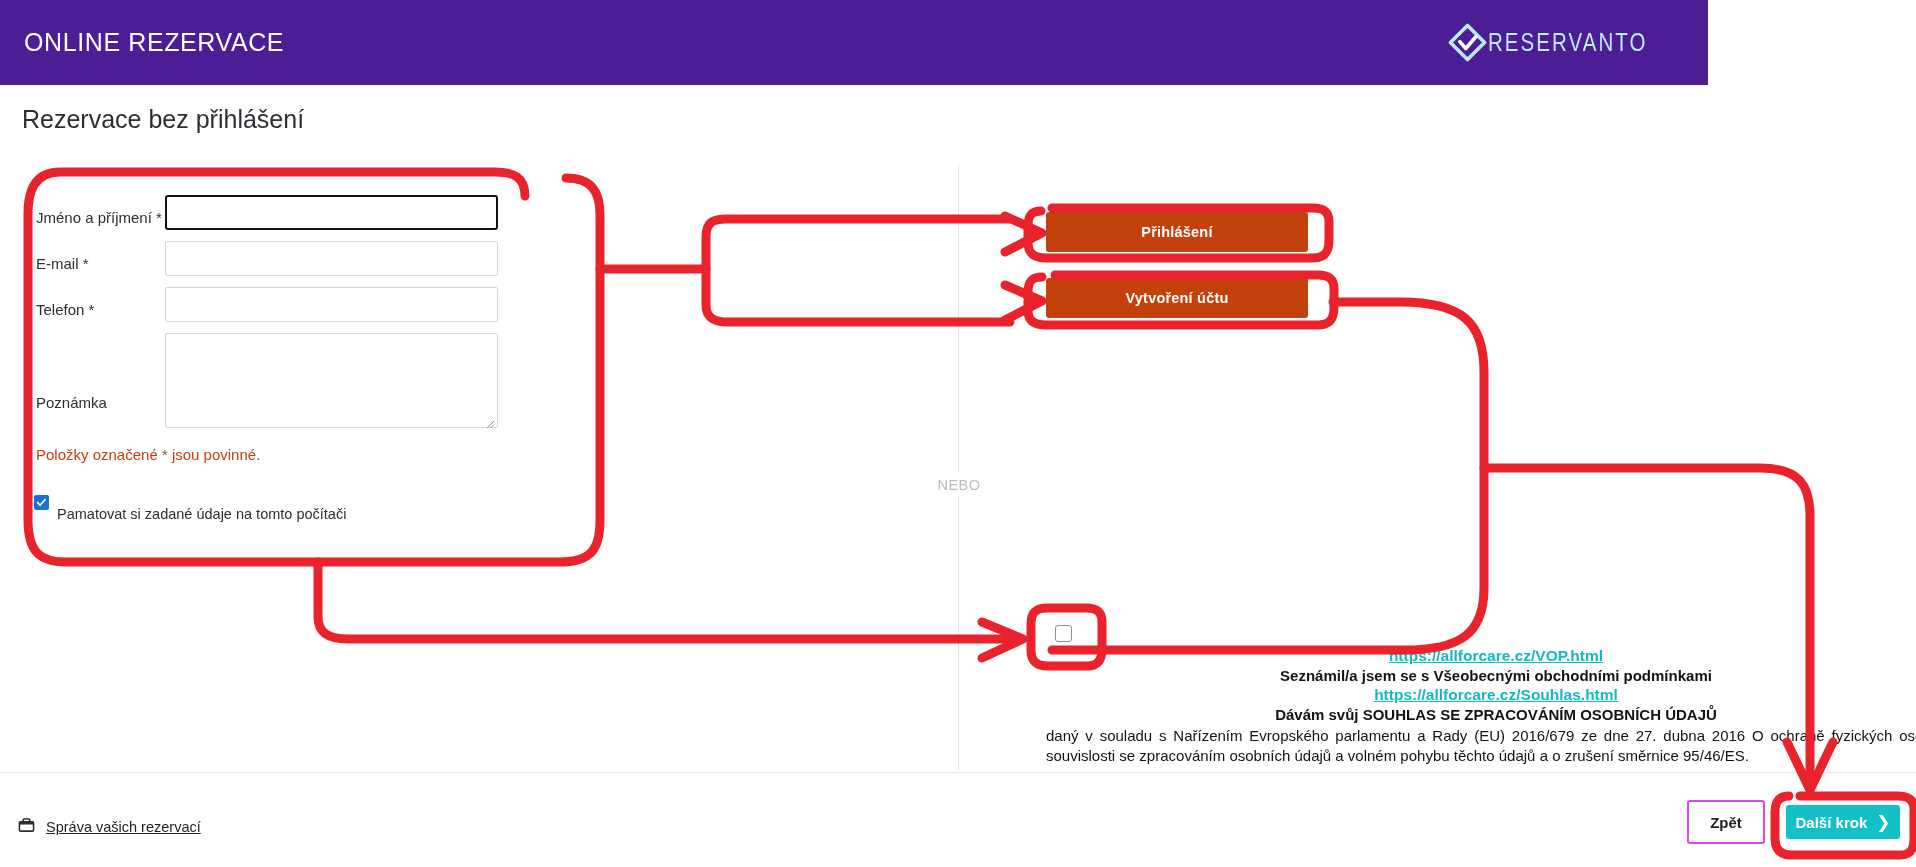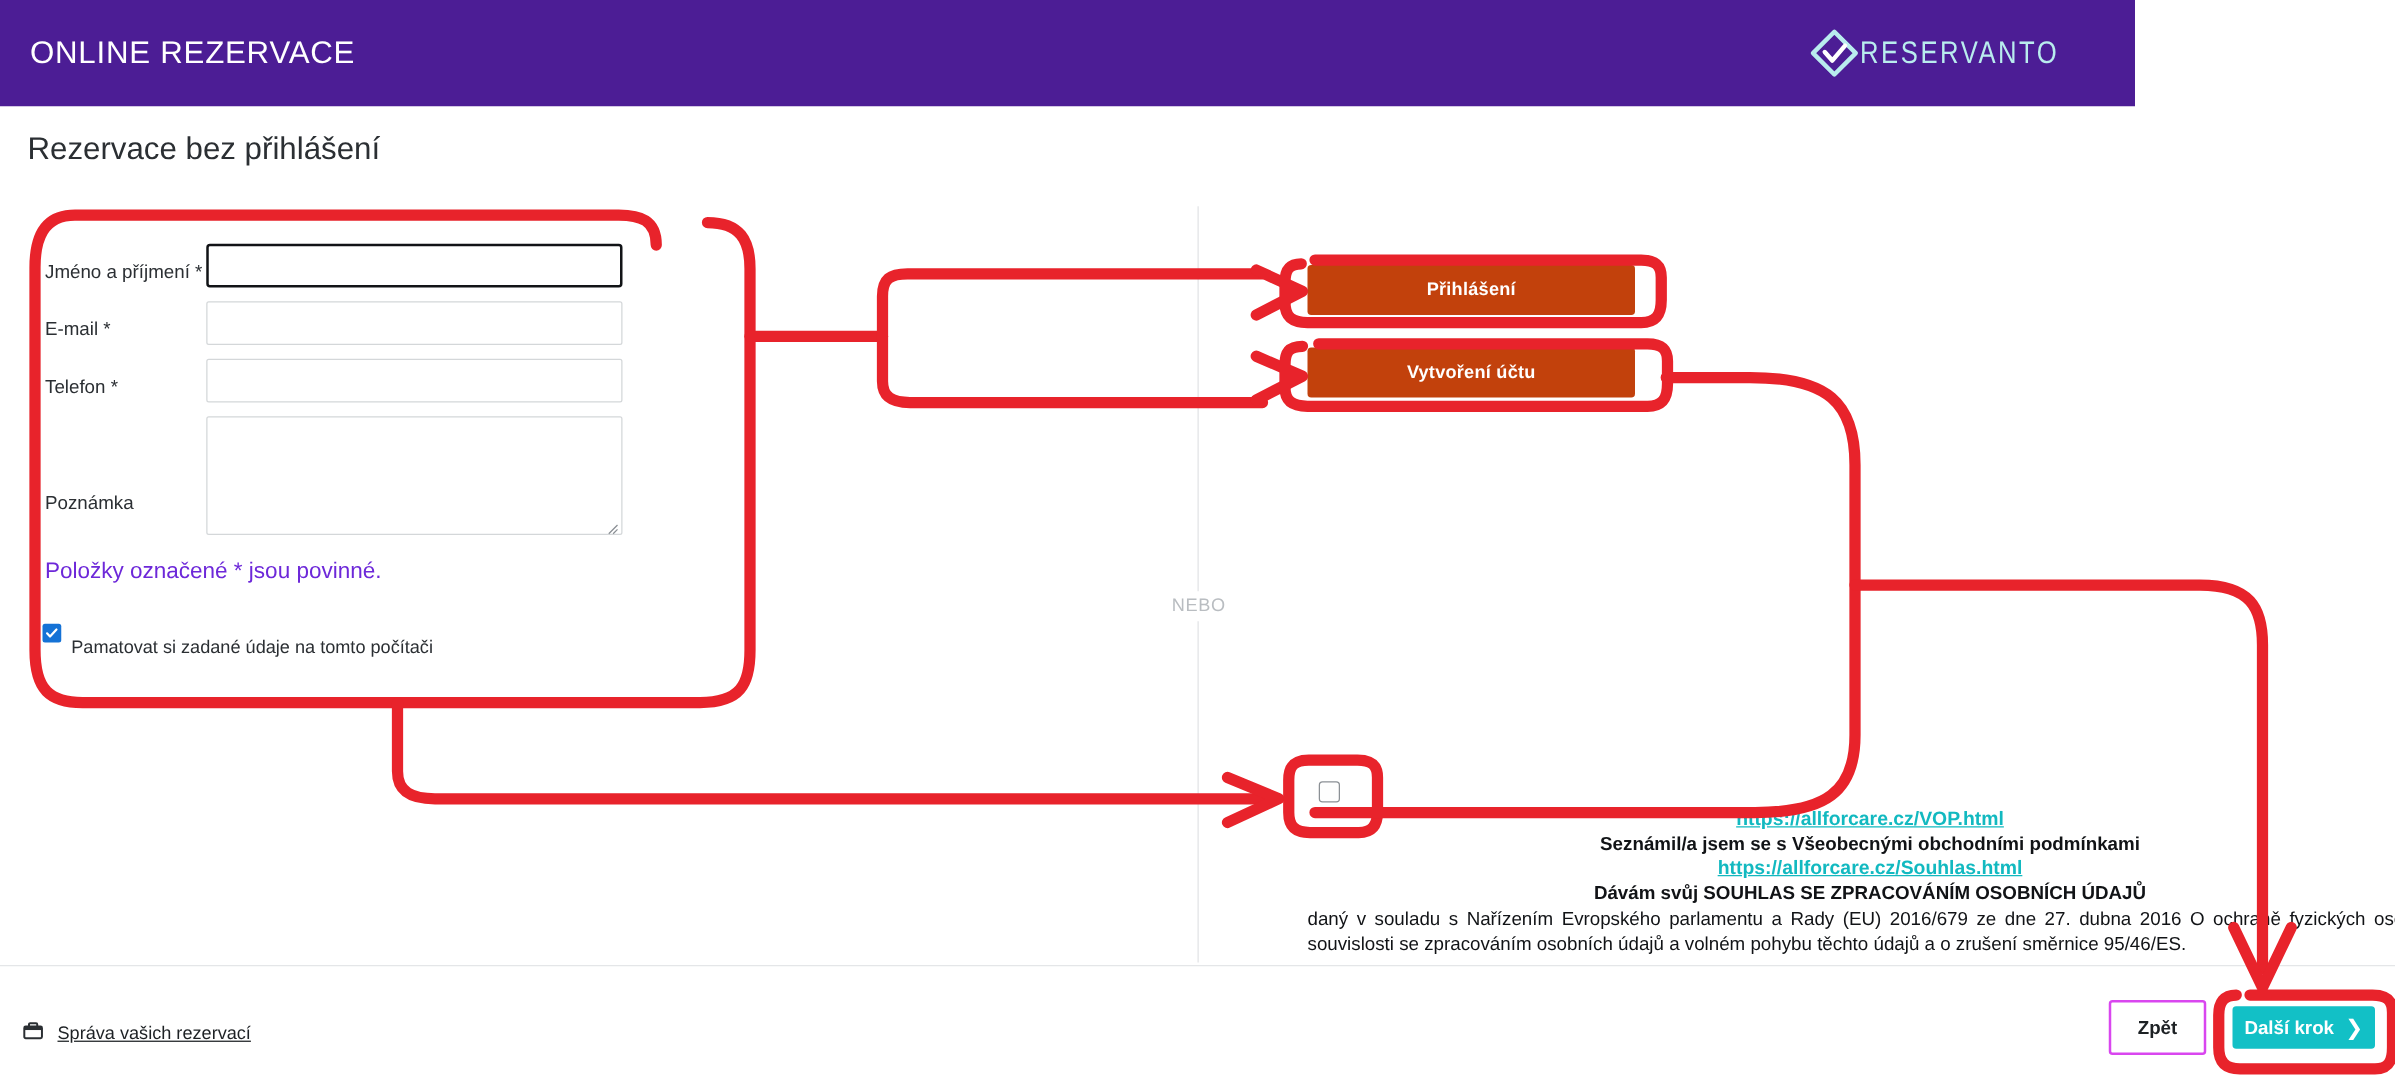--- a/index.html
+++ b/index.html
@@ -58,21 +58,21 @@
   }
   .field-input.focused { border: 2px solid #111316; border-radius: 3px; }
   .field-textarea {
     width: 333px; height: 95px; border: 1px solid #d4d7d9;
     background: #fff; border-radius: 2px; position: relative;
   }
   .resize-grip {
     position: absolute; right: 2px; bottom: 2px; width: 10px; height: 10px;
   }
   #required-note {
-    margin: 18px 0 0 36px; font-size: 18px; color: #6d28d9; white-space: nowrap;
+    margin: 18px 0 0 36px; font-size: 15px; color: #c2410c; white-space: nowrap;
   }
   #remember-row {
     display: flex; align-items: center; gap: 8px;
     margin: 20px 0 0 34px;
   }
   #remember-box {
     width: 15px; height: 15px; border-radius: 2px; background: #1472d6;
     display: flex; align-items: center; justify-content: center; flex: none;
   }
   #remember-label { font-size: 14.5px; color: #2b2f33; white-space: nowrap; margin-top: 23px; }

